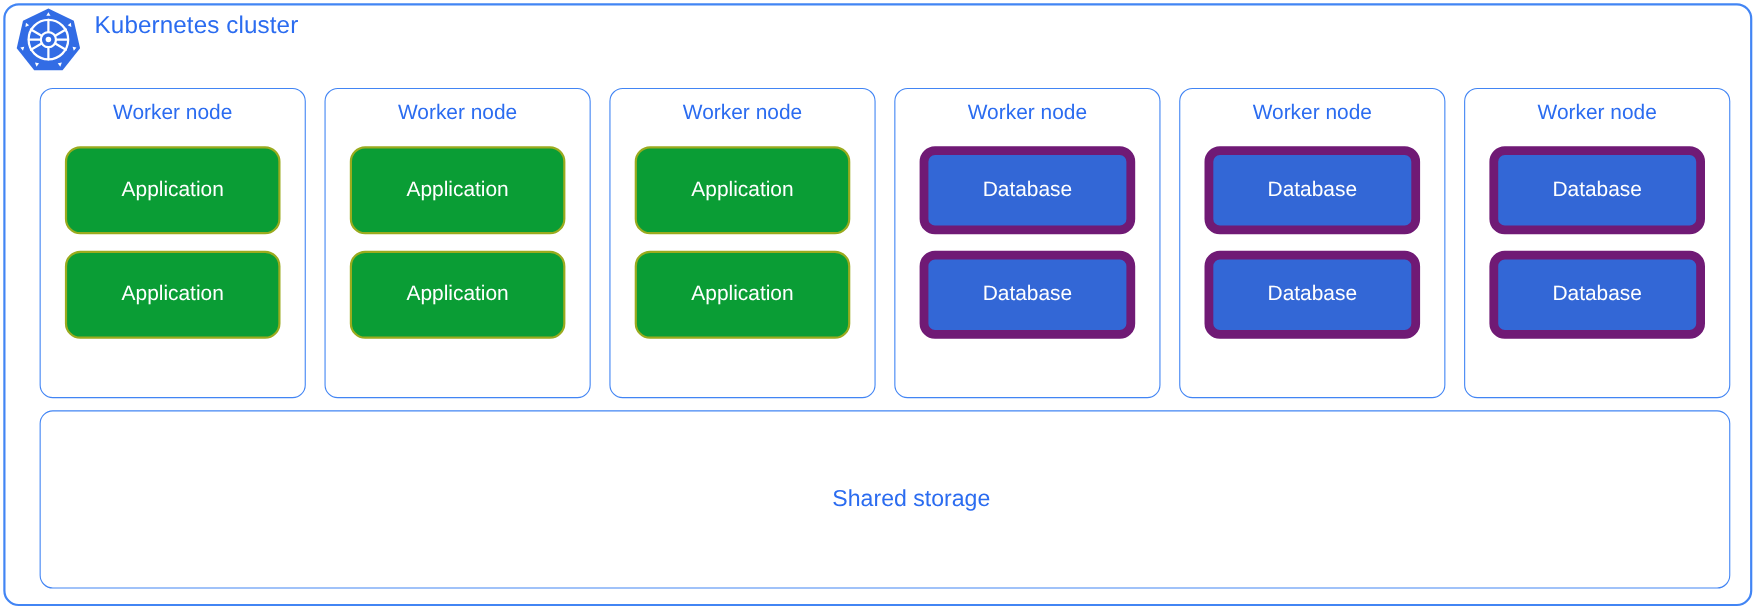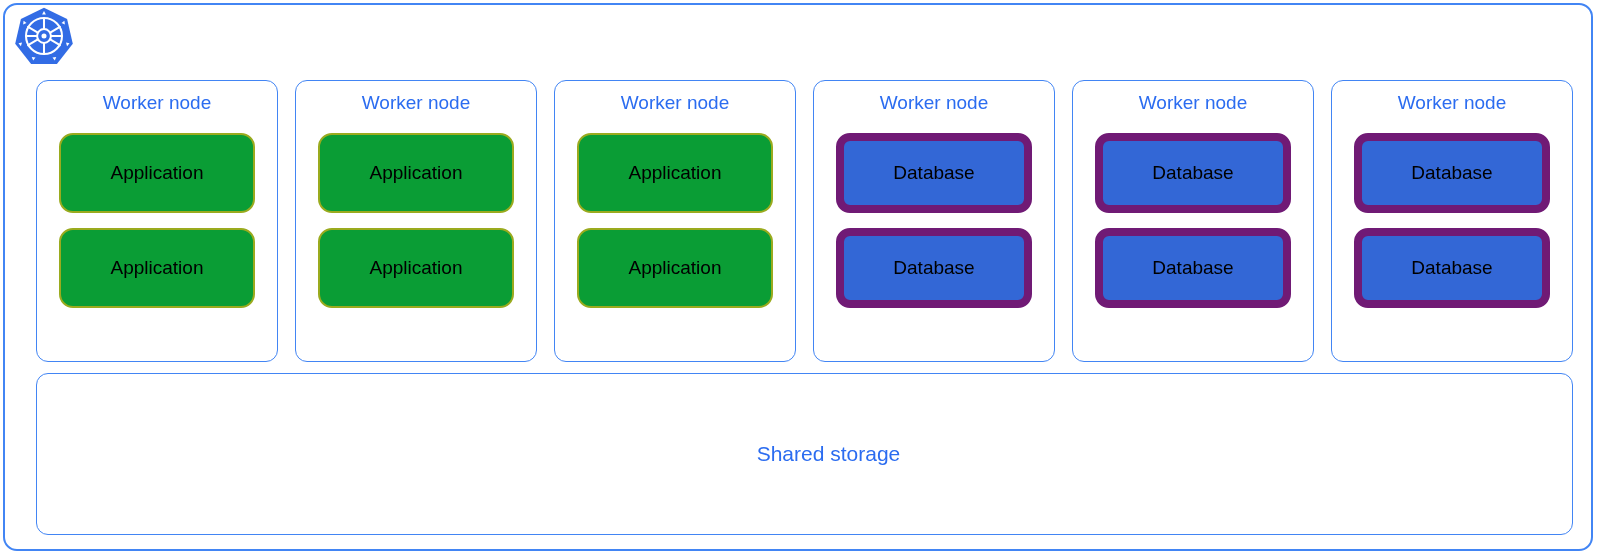--- a/index.html
+++ b/index.html
@@ -97,21 +97,21 @@
   }
 
   .pod {
     width: 196px;
     height: 80px;
     box-sizing: border-box;
     border-radius: 14px;
     display: flex;
     align-items: center;
     justify-content: center;
-    color: #000000;
+    color: #ffffff;
     font-size: 19px;
     line-height: 24px;
     white-space: nowrap;
   }
 
   .pod.app {
     background: #0a9d35;
     border: 2px solid #9aab1e;
   }
 
@@ -222,14 +222,15 @@
         <polygon points="84,24.5 84.8,30.8 79.2,28.2"></polygon>
         <polygon points="92.5,62 88.5,67 86.6,61"></polygon>
         <polygon points="68,91 64.2,86 70.4,84.8"></polygon>
         <polygon points="32,91 35.8,86 29.6,84.8"></polygon>
         <polygon points="7.5,62 11.5,67 13.4,61"></polygon>
         <polygon points="16,24.5 15.2,30.8 20.8,28.2"></polygon>
       </g>
     </svg>
   </div>
 
+  <div class="cluster-title">Kubernetes cluster</div>
 
 </div>
 
 </body></html>

